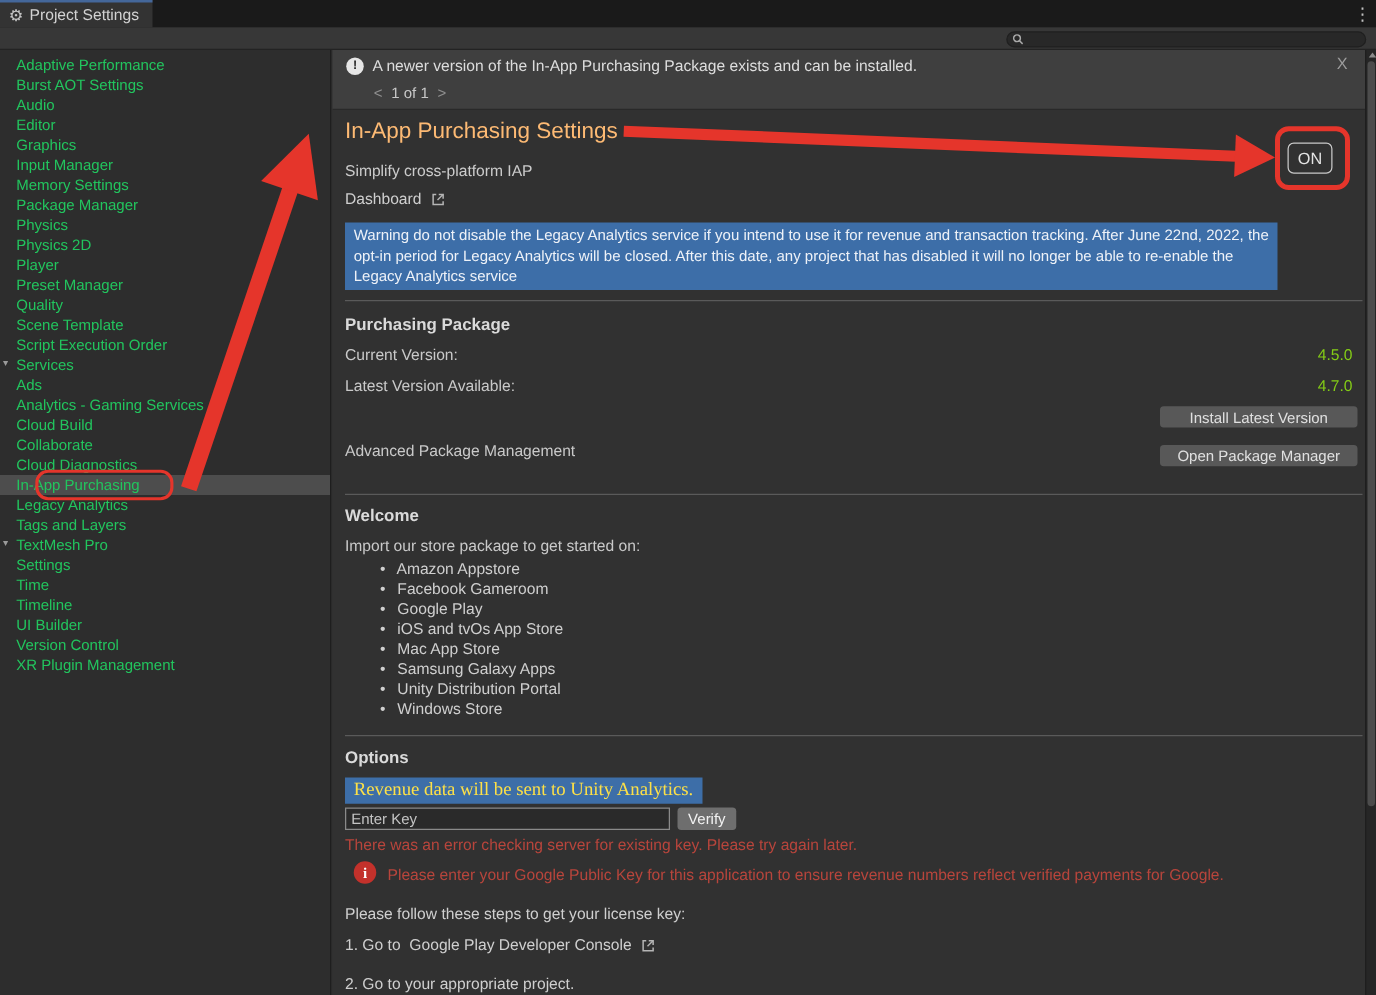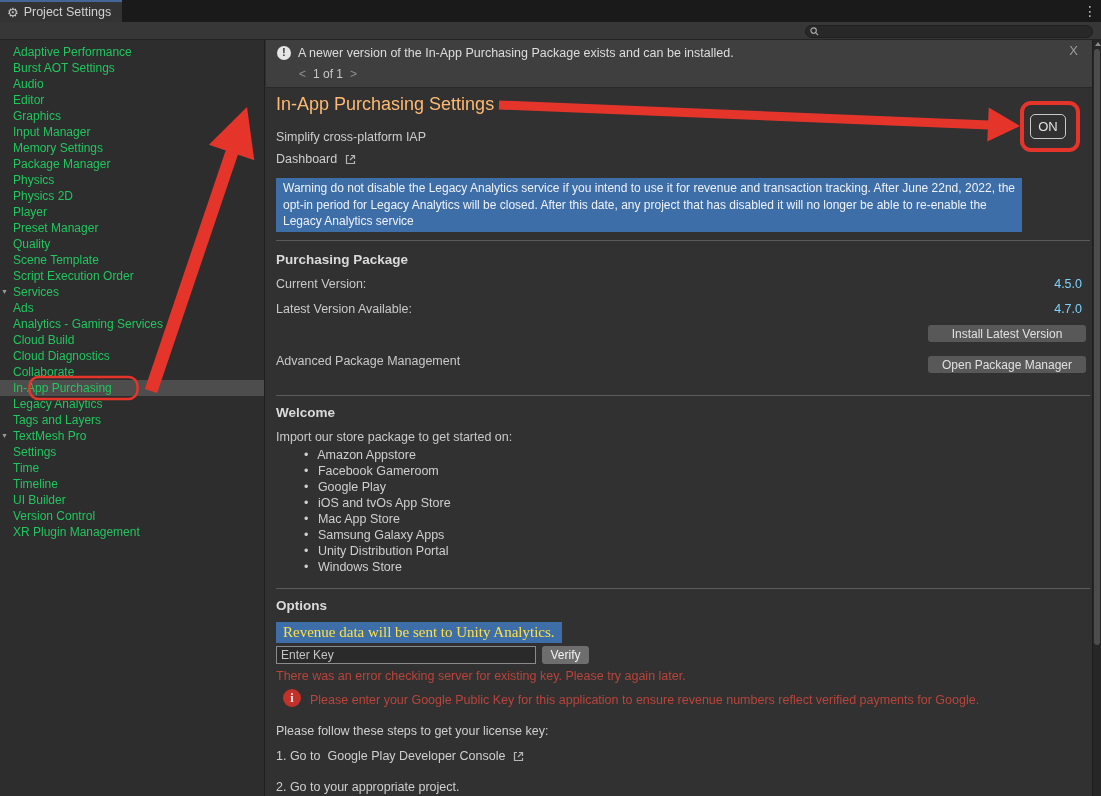--- a/index.html
+++ b/index.html
@@ -62,21 +62,21 @@
   #on-button{position:absolute;right:26px;top:74px;width:36px;height:25px;border:1.5px solid #c9c9c9;
              border-radius:5px;color:#e3e3e3;font-size:13px;display:flex;align-items:center;
              justify-content:center;background:transparent;}
 
   .warnbox{position:absolute;left:10px;top:138px;width:746px;background:var(--accent-blue);
            color:#eef2f8;font-size:12px;line-height:16.5px;padding:2px 7px;}
 
   .divider{position:absolute;left:10px;right:2px;height:1px;background:#5a5a5a;}
   .sect-h{position:absolute;left:10px;font-size:13.5px;font-weight:bold;color:#dadada;}
   .lab{position:absolute;left:10px;font-size:12.5px;color:#c9c9c9;}
-  .val{position:absolute;right:10px;font-size:12.5px;color:#7dd3fc;}
+  .val{position:absolute;right:10px;font-size:12.5px;color:#84cc16;}
   .u-btn{position:absolute;background:#585858;color:#e0e0e0;font-size:12px;display:flex;
          align-items:center;justify-content:center;border:none;border-radius:3px;
          font-family:inherit;cursor:default;}
 
   .stores{position:absolute;left:38px;top:407px;}
   .store-row{height:16px;line-height:16px;font-size:12.5px;color:#cfcfcf;}
   .store-row::before{content:"\2022";margin-right:6px;color:#cfcfcf;}
 
   .chip{position:absolute;left:10px;top:582px;background:var(--accent-blue);color:#fde047;
         font-size:15px;padding:2px 7px;font-family:Liberation Serif, serif;}
@@ -216,26 +216,26 @@
         <span class="lbl">Analytics - Gaming Services</span>
       </div>
 
       <div class="side-item indent">
         
         <span class="lbl">Cloud Build</span>
       </div>
 
       <div class="side-item indent">
         
+        <span class="lbl">Collaborate</span>
+      </div>
+
+      <div class="side-item indent">
+        
         <span class="lbl">Cloud Diagnostics</span>
-      </div>
-
-      <div class="side-item indent">
-        
-        <span class="lbl">Collaborate</span>
       </div>
 
       <div class="side-item indent selected annotated">
         
         <span class="lbl">In-App Purchasing</span>
       </div>
 
       <div class="side-item indent">
         
         <span class="lbl">Legacy Analytics</span>

